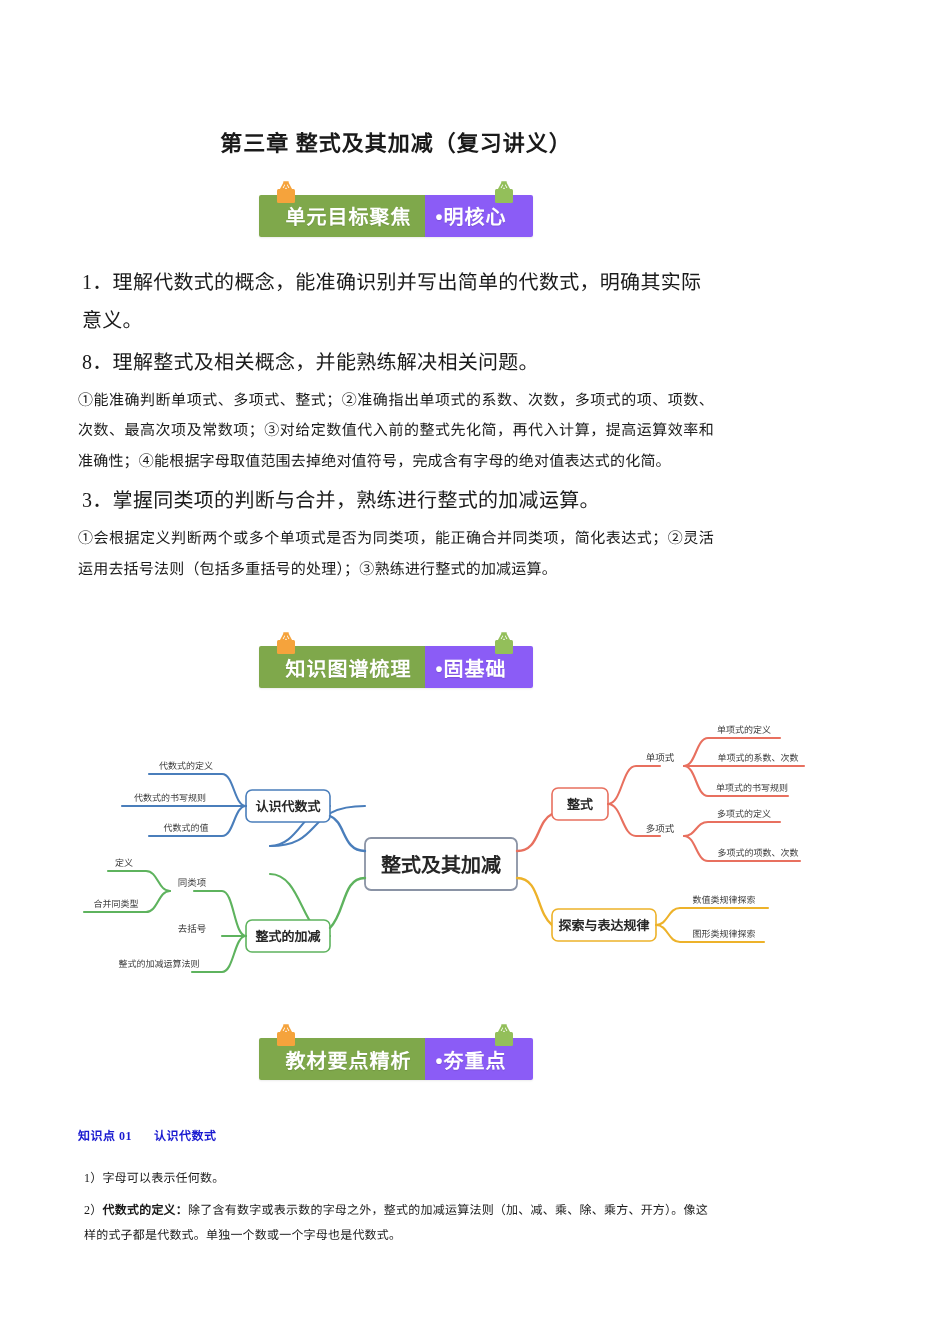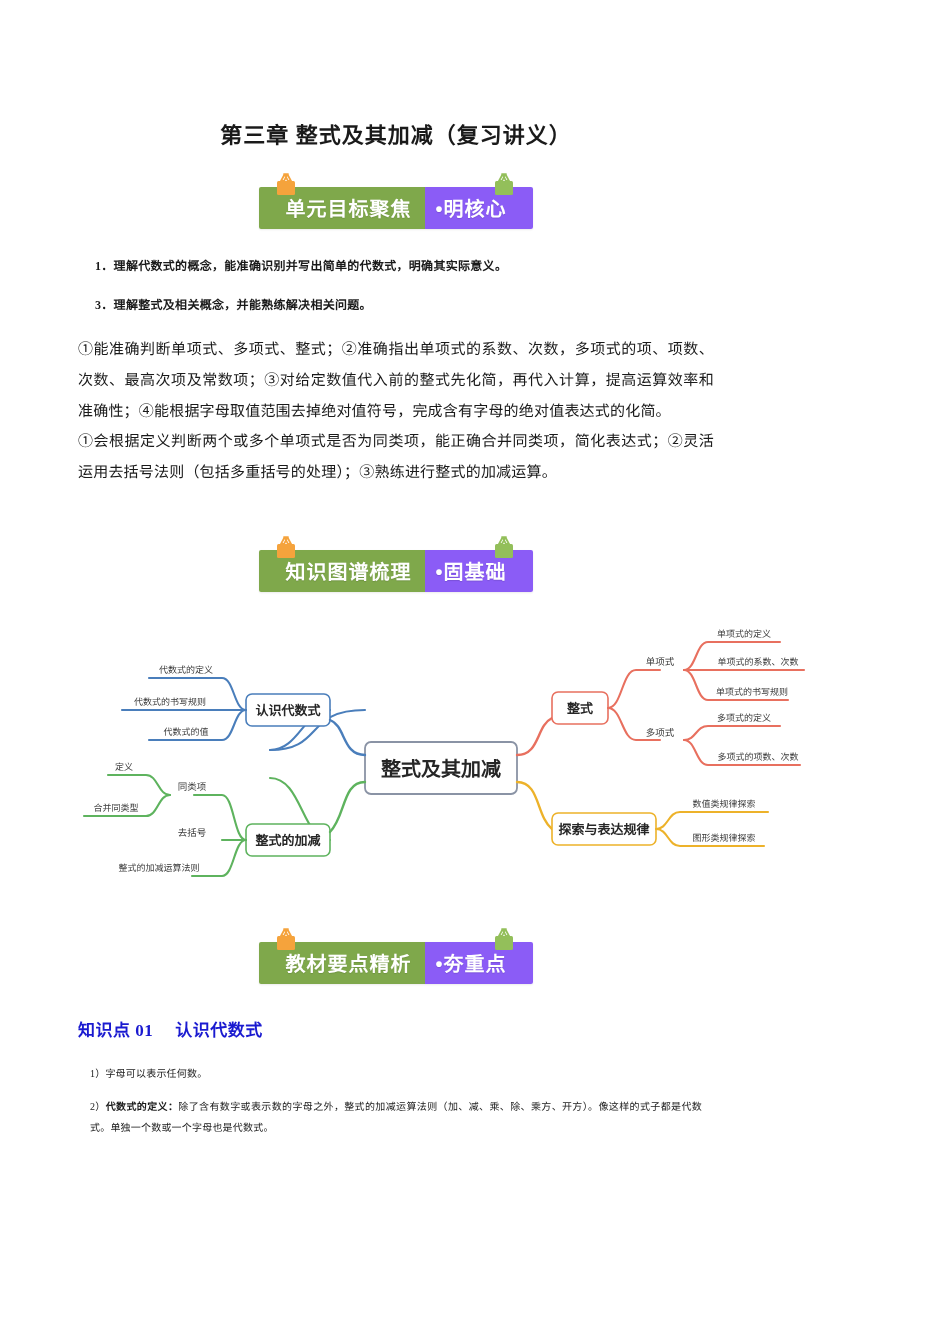--- a/index.html
+++ b/index.html
@@ -11,21 +11,21 @@
     font-family:"Liberation Serif","DejaVu Serif",serif;
     color:#1a1a1a;
     position:relative;
     overflow:hidden;
   }
   .page{
     position:relative;
     width:792px;
     height:1344px;
     box-sizing:border-box;
-    padding:4px 78px;
+    padding:12px 78px;
   }
 
   
   .doc-title{
     text-align:center;
     font-size:22px;
     font-weight:bold;
     letter-spacing:1px;
     margin:0;
     padding-top:118px;
@@ -83,24 +83,24 @@
     width:26px;
     height:26px;
     z-index:3;
   }
   .clip.left{left:14px;}
   .clip.right{right:16px;}
 
   
   .obj-block{margin-top:26px;}
   .obj-h{
-    font-size:12px;
-    font-weight:bold;
+    font-size:20px;
+    font-weight:normal;
     line-height:1.9;
-    margin:17px;
+    margin:4px;
     letter-spacing:.3px;
   }
   .obj-p{
     font-size:15px;
     line-height:2.05;
     margin:0;
     text-align:justify;
     letter-spacing:.2px;
     font-family:"Liberation Serif","DejaVu Serif",serif;
   }
@@ -125,34 +125,34 @@
     fill:#3a3a3a;
   }
   .mid-txt{
     font-family:"Liberation Sans","DejaVu Sans",sans-serif;
     font-size:9.5px;
     fill:#3a3a3a;
   }
 
   
   .kp-head{
-    margin-top:32px;
+    margin-top:46px;
     color:#1a1ad0;
     font-weight:bold;
-    font-size:17px;
+    font-size:12px;
     letter-spacing:.5px;
     font-family:"Liberation Serif","DejaVu Serif",serif;
   }
   .kp-head .kp-gap{display:inline-block;width:22px;}
 
   .kp-body{margin-top:22px;}
   .kp-line{
-    font-size:10px;
+    font-size:12px;
     line-height:2.1;
-    margin:12px;
+    margin:6px;
     text-align:justify;
     letter-spacing:.2px;
   }
   .kp-line b{font-weight:bold;}
 </style>
 </head>
 <body>
 
 <div class="page">
 
@@ -174,22 +174,23 @@
           <path d="M18 9 L14.5 2.5 L11.5 2.5 L15 9 Z" fill="none" stroke="#93bf5a" stroke-width="1.8"></path>
         </svg>
       </span>
       <span class="seg seg-left">单元目标聚焦</span>
       <span class="seg seg-right">•明核心</span>
     </div>
   </div>
 
   <div class="obj-block">
     <p class="obj-h">1．理解代数式的概念，能准确识别并写出简单的代数式，明确其实际意义。</p>
-    <p class="obj-h">3．理解整式及相关概念，并能熟练解决相关问题。</p>
+    <p class="obj-h">8．理解整式及相关概念，并能熟练解决相关问题。</p>
     <p class="obj-p">①能准确判断单项式、多项式、整式；②准确指出单项式的系数、次数，多项式的项、项数、次数、最高次项及常数项；③对给定数值代入前的整式先化简，再代入计算，提高运算效率和准确性；④能根据字母取值范围去掉绝对值符号，完成含有字母的绝对值表达式的化简。</p>
+    <p class="obj-h">3．掌握同类项的判断与合并，熟练进行整式的加减运算。</p>
     <p class="obj-p">①会根据定义判断两个或多个单项式是否为同类项，能正确合并同类项，简化表达式；②灵活运用去括号法则（包括多重括号的处理）；③熟练进行整式的加减运算。</p>
   </div>
 
   <div class="banner-wrap b2">
     <div class="banner">
       <span class="clip left">
         <svg width="26" height="26" viewBox="0 0 26 26">
           <rect x="4" y="9" width="18" height="14" rx="1.5" fill="#f5a33c"></rect>
           <path d="M8 9 L11.5 2.5 L14.5 2.5 L11 9 Z" fill="none" stroke="#f5a33c" stroke-width="1.8"></path>
           <path d="M18 9 L14.5 2.5 L11.5 2.5 L15 9 Z" fill="none" stroke="#f5a33c" stroke-width="1.8"></path>

